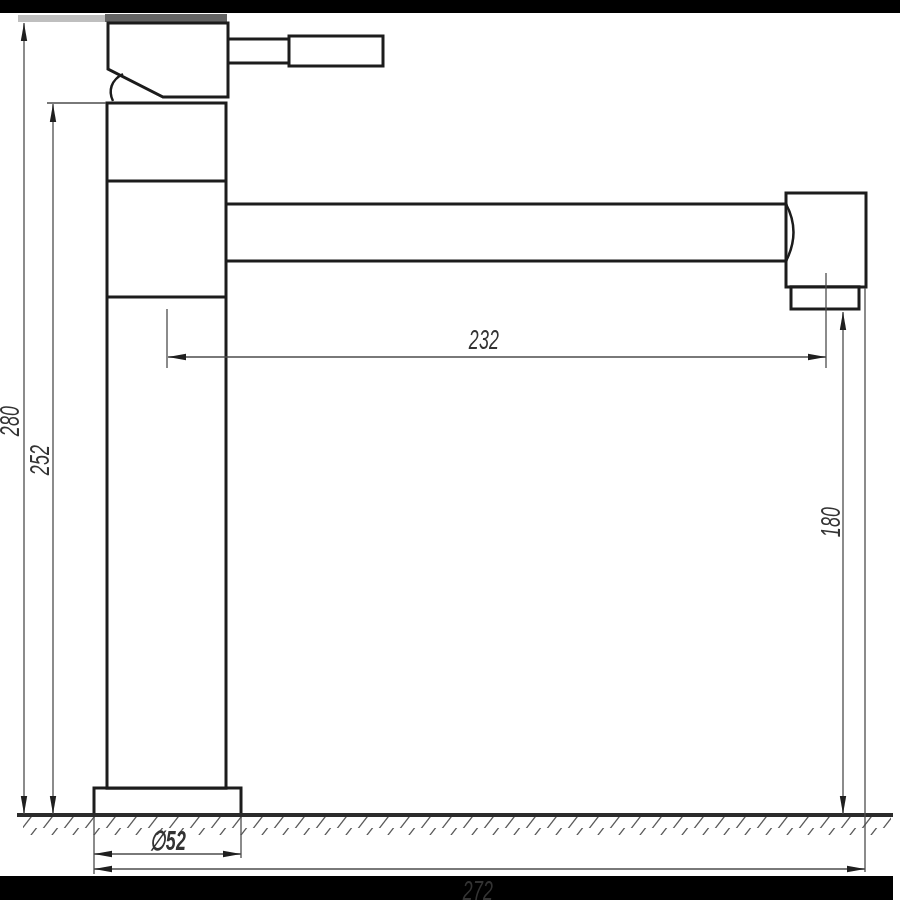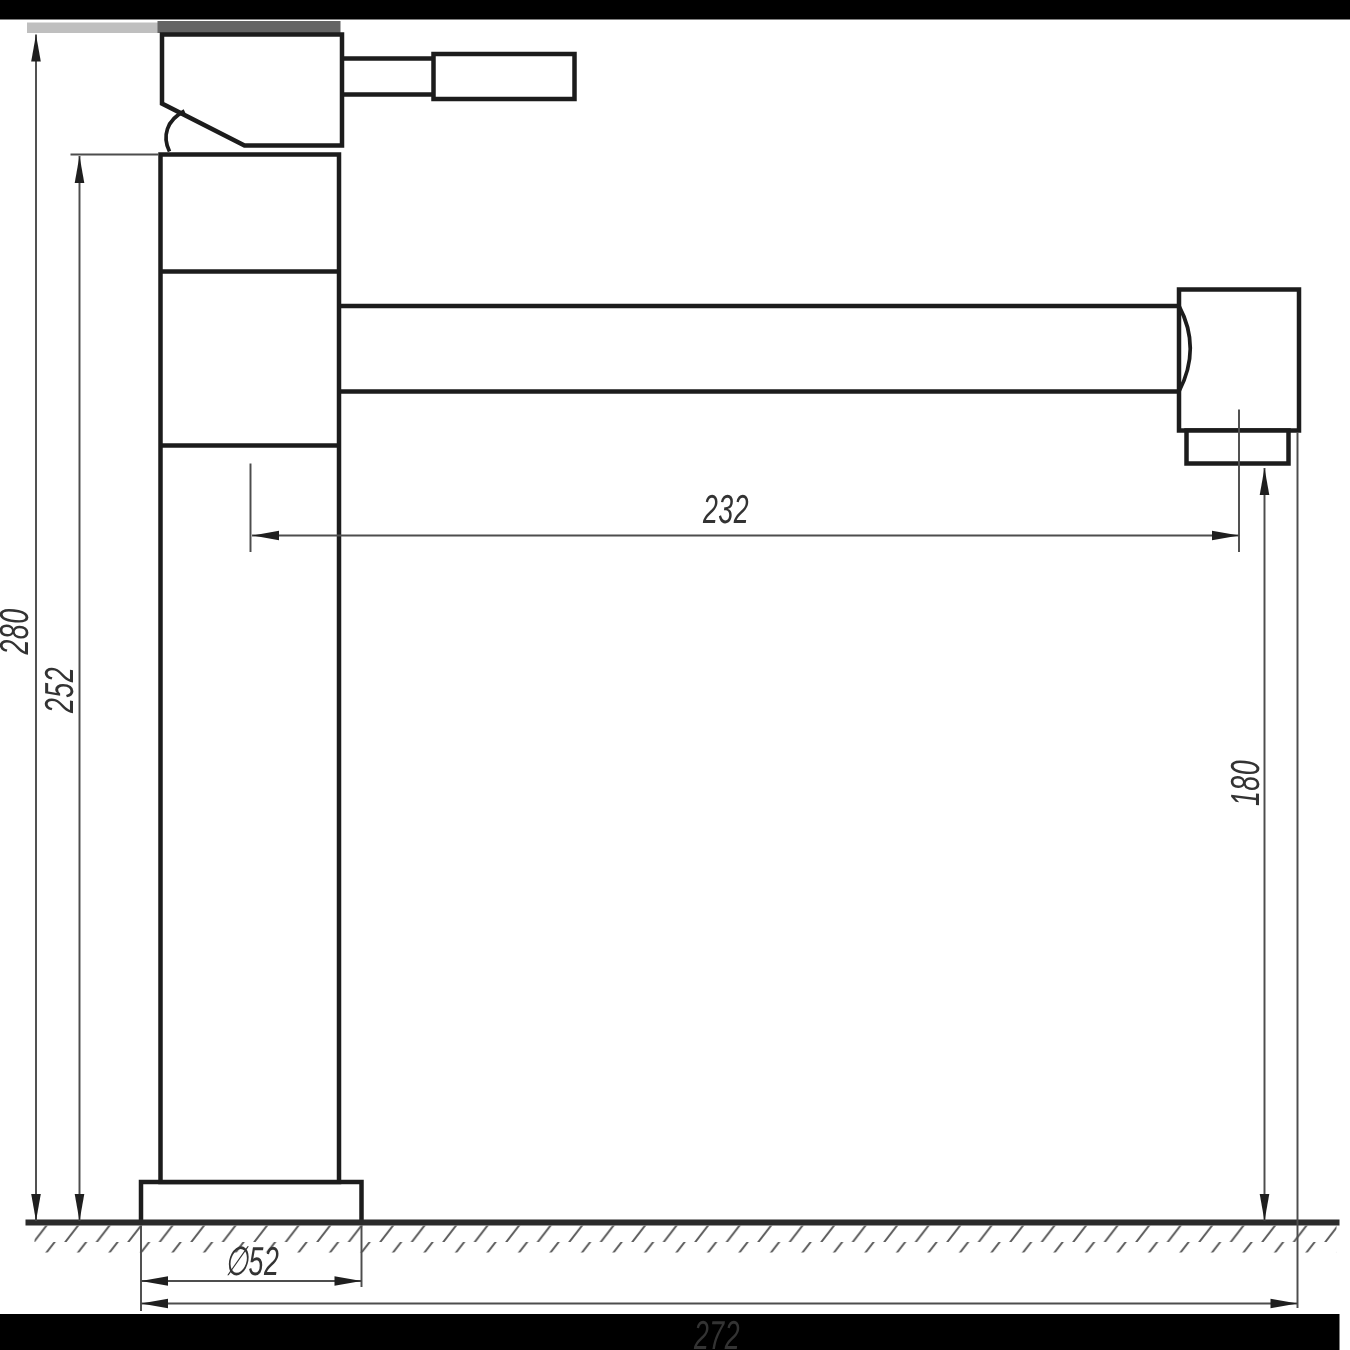--- a/index.html
+++ b/index.html
@@ -90,20 +90,20 @@
   </div>
   <div class="dim-label rot" style="left:40px;top:460px;">
     <span class="tx">252</span>
   </div>
   <div class="dim-label" style="left:484px;top:340px;">
     <span class="tx">232</span>
   </div>
   <div class="dim-label rot" style="left:831px;top:522px;">
     <span class="tx">180</span>
   </div>
-  <div class="dim-label" style="left:168px;top:841px;">
+  <div class="dim-label" style="left:168px;top:841px;font-weight:bold;">
     <span class="tx">∅52</span>
   </div>
   <div class="dim-label" style="left:478px;top:891px;text-align:center;">
     <span class="tx">272</span>
   </div>
 
 </div>
 
 </body></html>

